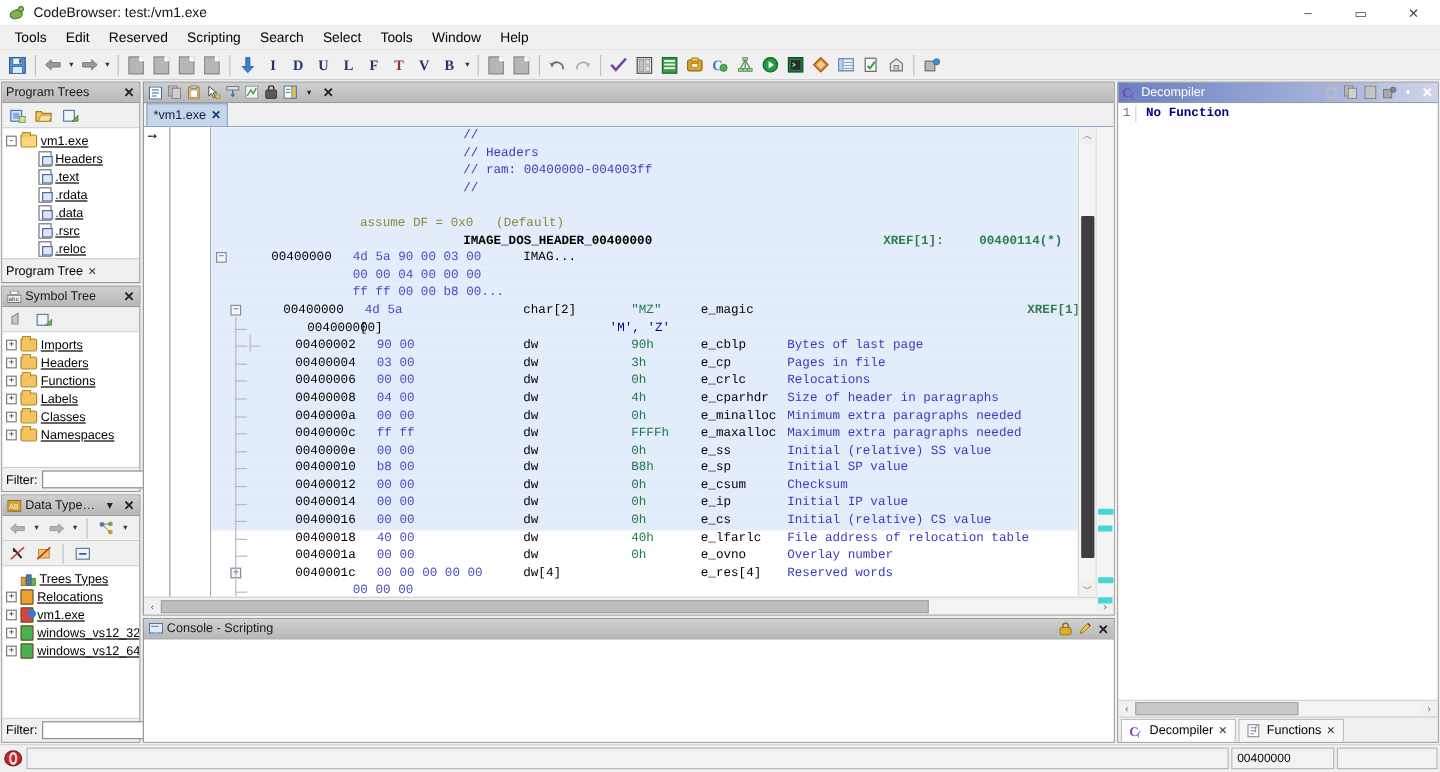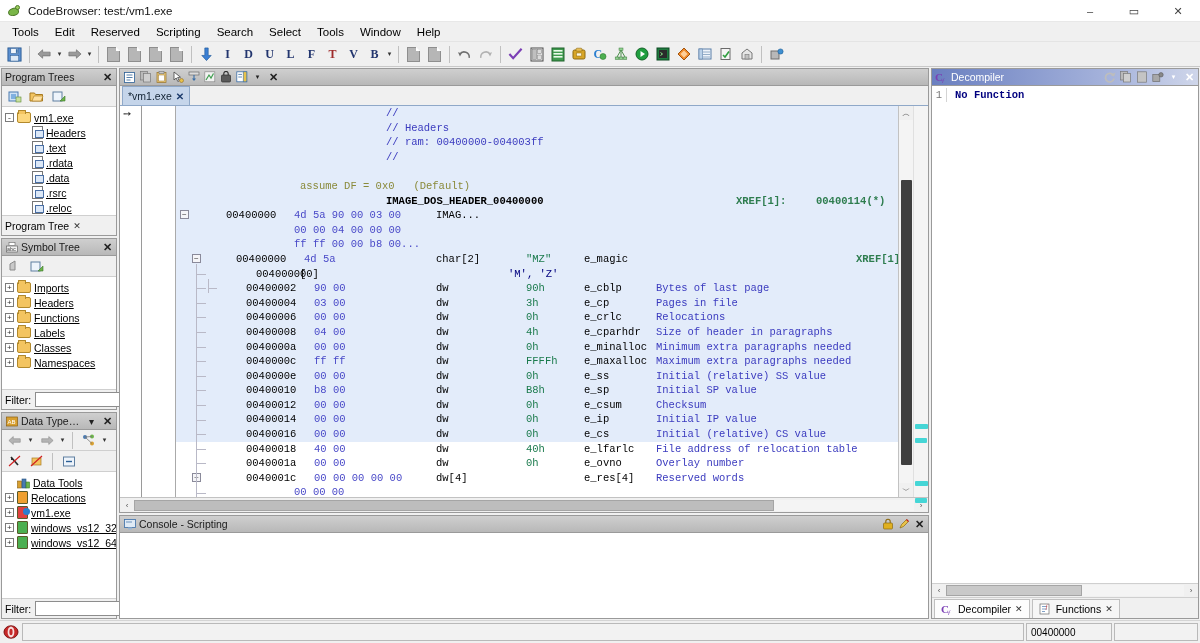--- a/index.html
+++ b/index.html
@@ -648,21 +648,21 @@
       </div>
       <div class="panel-body">
         <div class="tree" id="dtm-tree">
             <div class="tnode">
               <div class="tspacer"></div>
               <div style="width: 13px; height: 12px; position: relative; flex: 0 0 auto;"><svg width="13" height="12" viewBox="0 0 13 12">
                   <rect x="0.5" y="4" width="4" height="7" fill="#d8a030" stroke="#8a5f12" stroke-width=".6"></rect>
                   <rect x="5" y="2" width="4" height="9" fill="#4a7ab0" stroke="#24527f" stroke-width=".6"></rect>
                   <rect x="9" y="5" width="3.5" height="6" fill="#6cb34a" stroke="#3d7a2a" stroke-width=".6"></rect>
                 </svg></div>
-              <span class="tlabel">Data Tools</span>
+              <span class="tlabel">Trees Types</span>
             </div>
             <div class="tnode">
               <div class="thandle">+</div>
               <div style="width: 11px; height: 13px; flex: 0 0 auto; position: relative; border: 1px solid rgb(90, 90, 42); border-radius: 1px; background: rgb(240, 160, 48);"></div>
               <span class="tlabel">Relocations</span>
             </div>
             <div class="tnode">
               <div class="thandle">+</div>
               <div style="width: 11px; height: 13px; flex: 0 0 auto; position: relative; border: 1px solid rgb(90, 90, 42); border-radius: 1px; background: rgb(224, 64, 64);">
                 <div class="badge-dot" style="background: rgb(43, 127, 208); right: -3px; bottom: 3px;"></div>

